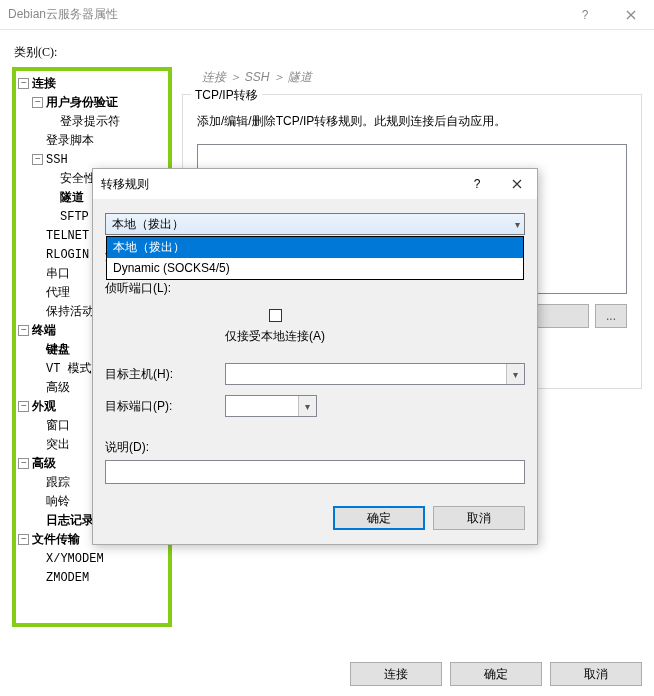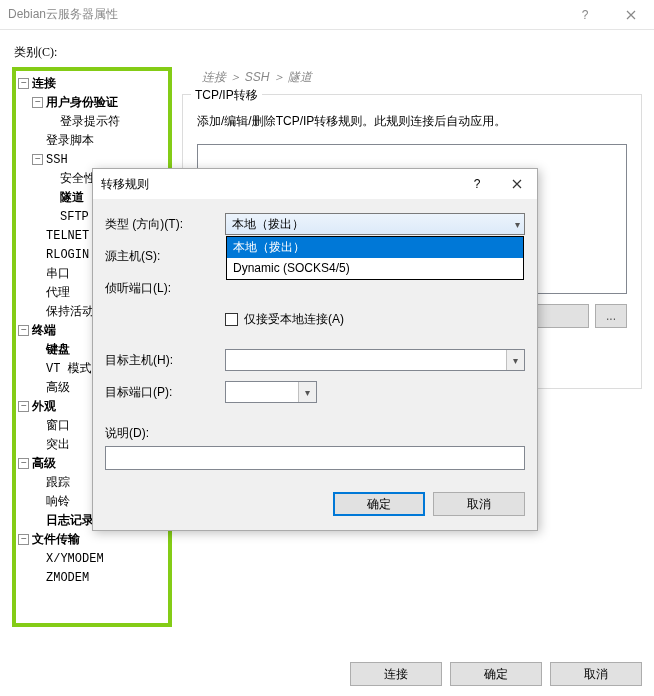--- a/index.html
+++ b/index.html
@@ -211,20 +211,21 @@
     align-items: center;
     justify-content: center;
     font-size: 10px;
     color: #555;
     background: #efefef;
   }
   .chk {
     display: inline-flex;
     align-items: center;
     gap: 6px;
+    flex-direction: column;
   }
   .chk .box {
     width: 13px; height: 13px;
     border: 1px solid #333;
     background: #fff;
   }
   .desc-box {
     width: 100%;
     height: 24px;
     border: 1px solid #828790;
@@ -350,21 +351,20 @@
       <div>
         <svg class="x" viewBox="0 0 10 10">
             <path d="M1 1 L9 9 M9 1 L1 9" stroke="#333" stroke-width="1.2"></path>
           </svg>
       </div>
     </div>
   </div>
   <div class="dlg-body">
 
     <div class="form-row">
-      <div class="lbl">类型 (方向)(T):</div>
       <div class="ctrl">
         <div class="combo">
           <span>本地（拨出）</span>
           <span class="arrow">▾</span>
 
           <div class="dropdown">
             <div class="opt sel">本地（拨出）</div>
             <div class="opt">Dynamic (SOCKS4/5)</div>
           </div>
         </div>

